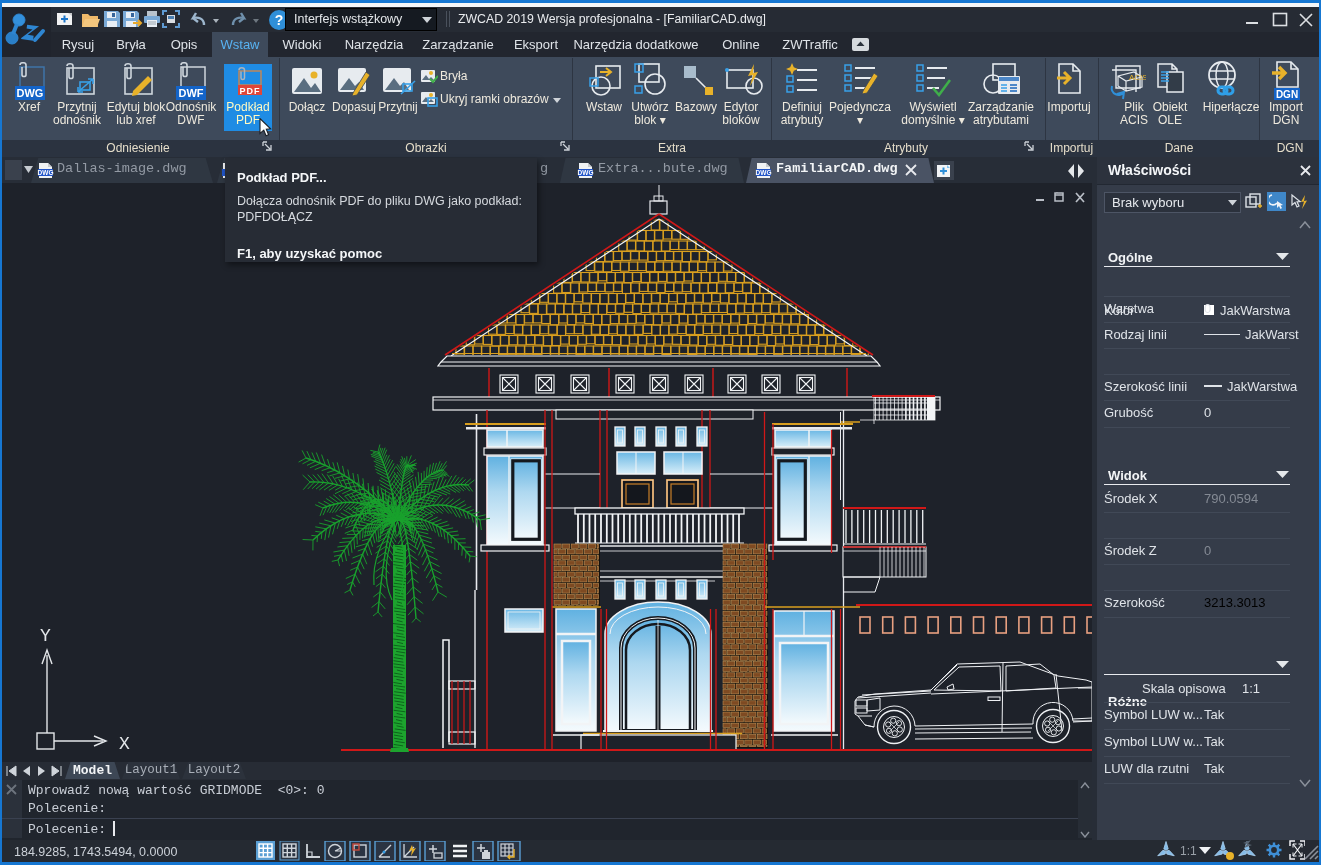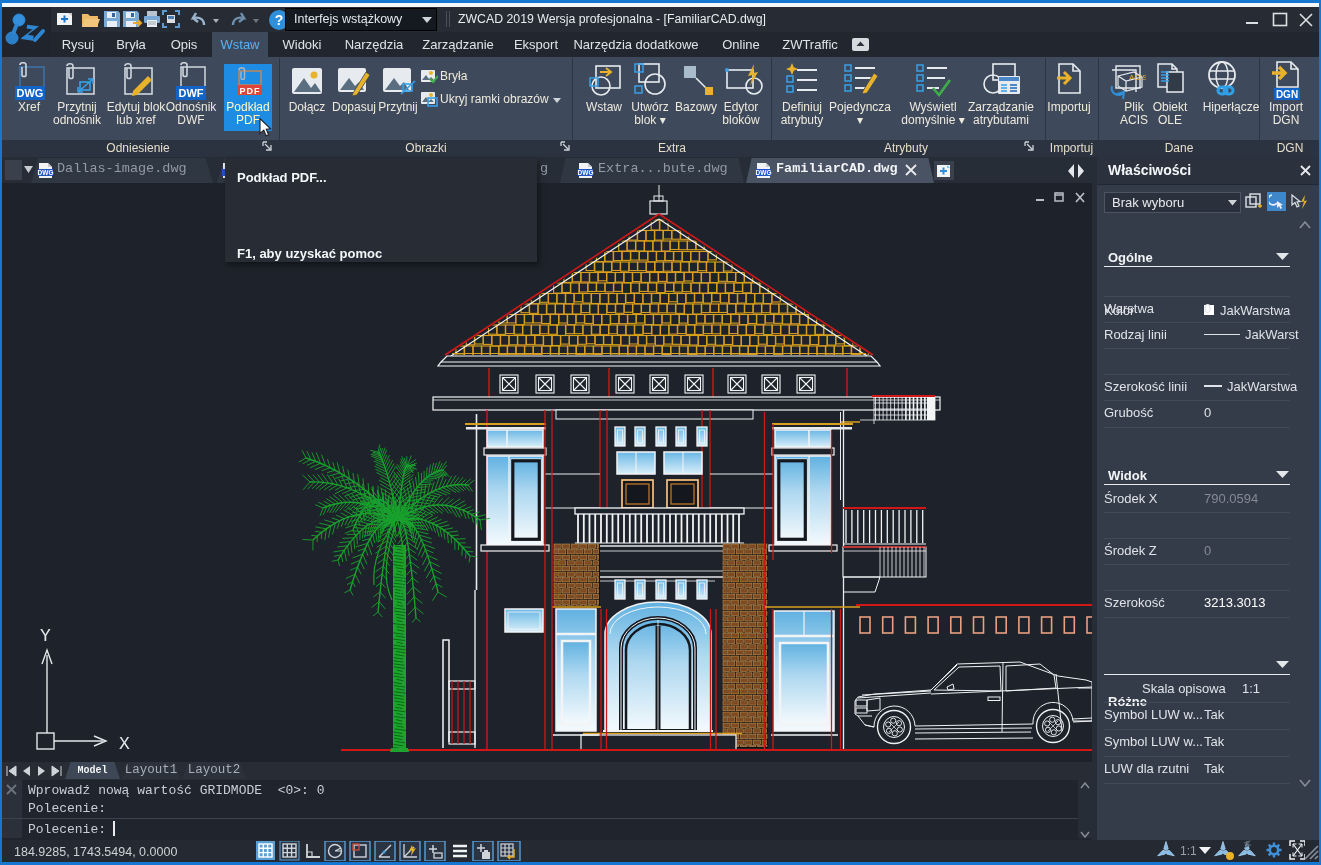--- a/index.html
+++ b/index.html
@@ -2125,20 +2125,21 @@
     <path d="M1 8 h8" stroke="#b9bec6" stroke-width="2"></path>
     <rect x="20" y="1" width="8" height="8" fill="none" stroke="#b9bec6" stroke-width="1.5"></rect>
       <path d="M22 1 v-0.5 M20 3 h8" stroke="#b9bec6" stroke-width="1.5"></path>
     <path d="M41 1 L49 10 M49 1 L41 10" stroke="#b9bec6" stroke-width="1.7"></path>
   </svg>
   <div id="paneledge"></div>
   <div id="panel"></div>
 
   <div id="tooltip">
     <div class="abs" style="left:12px;top:12px;font-size:13px;font-weight:bold;color:#f4f6f8;">Podkład PDF...</div>
+    <div class="abs" style="left:12px;top:36px;width:296px;font-size:12.5px;line-height:15.5px;color:#d6dadf;">Dołącza odnośnik PDF do pliku DWG jako podkład: PDFDOŁĄCZ</div>
     <div class="abs" style="left:12px;top:88px;font-size:13px;font-weight:bold;color:#f4f6f8;">F1, aby uzyskać pomoc</div>
   </div>
 
   <div class="abs" style="left:1097px;top:157px;width:222px;height:28px;background:#2c323d;border-bottom:1px solid #222832;"></div>
   <div class="abs" style="left:1108px;top:162px;font-size:14px;font-weight:bold;color:#f4f6f8;">Właściwości</div>
   <svg class="icon" style="left:1300px;top:165px;" width="11" height="11">
       <path d="M1 1 L10 10 M10 1 L1 10" stroke="#e8eaee" stroke-width="1.8"></path>
     </svg>
   <div class="abs" style="left:1104px;top:192px;width:137px;height:21px;background:#2b313c;border:1px solid #4d5565;color:#e6e9ed;font-size:13px;line-height:19px;padding-left:7px;">Brak wyboru</div>
   <svg class="icon" style="left:1228px;top:200px;" width="9" height="6">
@@ -2181,21 +2182,21 @@
   <svg class="icon" style="left:1276px;top:471px;" width="13" height="8">
       <path d="M0 0 h13 l-6.5 7 z" fill="#e4e7ea"></path>
     </svg>
   <div class="abs" style="left:1104px;top:484px;width:186px;height:1px;background:#e8eaee;"></div>
   <div class="prow" style="top:486px;">Środek X<span class="val" style="color:#848a94;">790.0594</span></div>
   <div class="psep" style="top:512px;"></div>
   <div class="psep" style="top:538px;"></div>
   <div class="prow" style="top:538px;">Środek Z<span class="val" style="color:#848a94;">0</span></div>
   <div class="psep" style="top:564px;"></div>
   <div class="psep" style="top:590px;"></div>
-  <div class="prow" style="top:590px;">Szerokość<span class="val" style="color:#ffffff;">3213.3013</span></div>
+  <div class="prow" style="top:590px;">Szerokość<span class="val" style="color:#000000;">3213.3013</span></div>
   <div class="psep" style="top:617px;"></div>
   <div class="ptitle" style="top:694px;text-align:right;">Różne</div>
   <svg class="icon" style="left:1276px;top:661px;" width="13" height="8">
       <path d="M0 0 h13 l-6.5 7 z" fill="#e4e7ea"></path>
     </svg>
   <div class="abs" style="left:1104px;top:674px;width:186px;height:1px;background:#e8eaee;"></div>
   <div class="prow" style="top:676px;margin-left:38px;">Skala opisowa<span class="val">1:1</span></div>
   <div class="psep" style="top:702px;"></div>
   <div class="prow" style="top:702px;">Symbol LUW w...<span class="val">Tak</span></div>
   <div class="psep" style="top:729px;"></div>
@@ -2208,21 +2209,21 @@
     </svg>
   <div id="modelbar"></div>
   <svg class="icon" style="left:6px;top:765px;" width="60" height="12" viewBox="0 0 60 12">
     <g fill="#cfd4da">
         <path d="M1 1 v10 M10 1 L3 6 L10 11 Z" stroke="#cfd4da"></path>
         <path d="M24 1 L17 6 L24 11 Z"></path>
         <path d="M32 1 L39 6 L32 11 Z"></path>
         <path d="M46 1 L53 6 L46 11 Z M55 1 v10" stroke="#cfd4da"></path>
       </g>
   </svg>
-  <div class="abs mono" style="left:65px;top:762px;width:55px;height:17px;background:#3d4755;clip-path:polygon(10% 0,90% 0,100% 100%,0 100%);color:#f2f4f6;font-weight:bold;font-size:10px;text-align:center;line-height:17px;">Model</div>
+  <div class="abs mono" style="left:65px;top:762px;width:55px;height:17px;background:#3d4755;clip-path:polygon(10% 0,90% 0,100% 100%,0 100%);color:#f2f4f6;font-weight:bold;font-size:13px;text-align:center;line-height:17px;">Model</div>
   <div class="abs mono" style="left:122px;top:762px;width:58px;height:17px;background:#2c323c;clip-path:polygon(10% 0,90% 0,100% 100%,0 100%);color:#a9afb8;font-size:12.5px;text-align:center;line-height:17px;">Layout1</div>
   <div class="abs mono" style="left:182px;top:762px;width:64px;height:17px;background:#2c323c;clip-path:polygon(10% 0,90% 0,100% 100%,0 100%);color:#a9afb8;font-size:12.5px;text-align:center;line-height:17px;">Layout2</div>
   <div id="cmdarea"></div>
   <div class="abs" style="left:2px;top:780px;width:20px;height:58px;background:#2b313b;"></div>
   <svg class="icon" style="left:6px;top:784px;" width="11" height="11">
       <path d="M1 1 L10 10 M10 1 L1 10" stroke="#6d747e" stroke-width="1.8"></path>
     </svg>
   <div class="abs mono" style="left:28px;top:783px;font-size:13px;color:#c9ced6;">Wprowadź nową wartość GRIDMODE  &lt;0&gt;: 0</div>
   <div class="abs mono" style="left:28px;top:801px;font-size:13px;color:#c9ced6;">Polecenie:</div>
   <div class="abs" style="left:2px;top:818px;width:1090px;height:1px;background:#3a4150;"></div>

